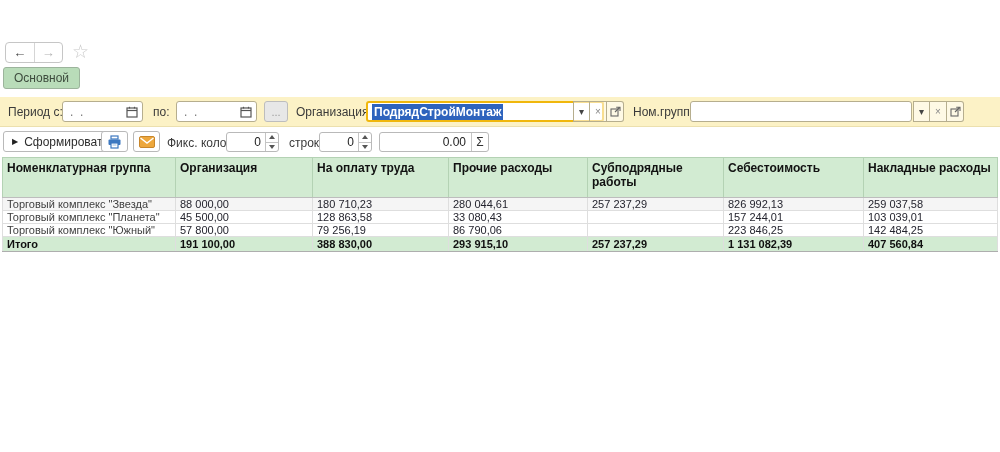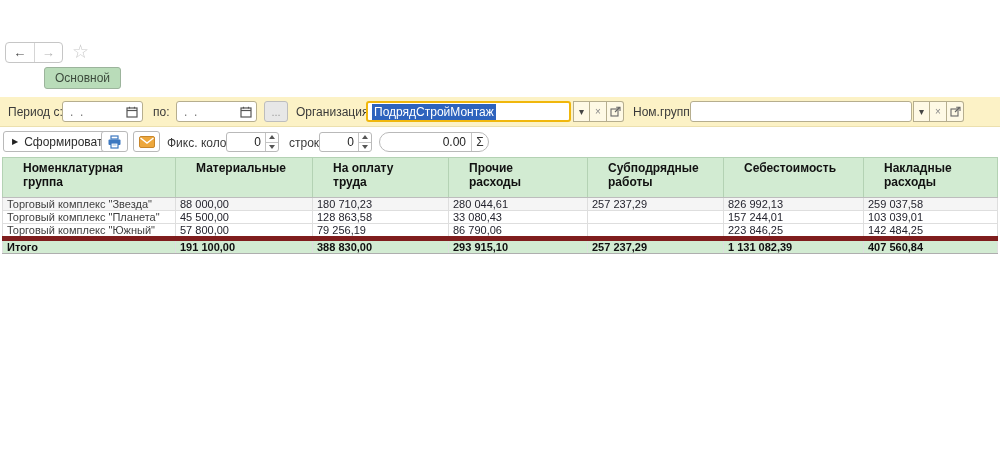--- a/index.html
+++ b/index.html
@@ -12,35 +12,35 @@
     border:1px solid #c6c6c6; border-radius:4px; background:#fff; display:flex; }
   .nav-btn { flex:1; display:flex; align-items:center; justify-content:center;
     font-size:13px; color:#444; cursor:default; }
   .nav-btn.back { border-right:1px solid #d5d5d5; }
   .nav-btn.fwd { color:#b3b3b3; }
   .star { position:absolute; left:72px; top:40px; font-size:19px; color:#c9c9c9; }
   .page-title { position:absolute; left:100px; top:44px; font-size:15px; color:#2a2a2a; }
 
   .main-tab { position:absolute; left:3px; top:67px; height:22px; padding:0 10px;
     background:#b9dcb9; border:1px solid #9cb49c; border-radius:3px;
-    font-size:12px; color:#3d4b3d; display:flex; align-items:center;margin-left:41px; }
+    font-size:12px; color:#3d4b3d; display:flex; align-items:center; }
 
   
   .filter-bar { position:absolute; left:0; top:97px; width:1000px; height:30px;
     background:#fcf2c6; border-bottom:1px solid #ece0ae; }
   .filter-bar .lbl { position:absolute; top:8px; font-size:12px; color:#3a3a3a; }
   .field { position:absolute; top:4px; height:21px; background:#fff;
     border:1px solid #b6ae8e; border-radius:3px; display:flex; align-items:center; }
   .date-field input { border:0; outline:0; width:54px; height:100%; padding-left:7px;
     font-size:12px; color:#777; background:transparent; font-family:inherit; }
   .date-field .cal { margin-left:auto; margin-right:4px; display:flex; }
   .btn-more { position:absolute; left:264px; top:4px; width:24px; height:21px;
     background:#e7e7e7; border:1px solid #bdbdbd; border-radius:3px;
     font-size:11px; color:#9a9a9a; display:flex; align-items:center; justify-content:center; }
-  .org-field { left:366px; width:205px; border:2px solid #f0b70c; }
+  .org-field { left:366px; width:238px; border:2px solid #f0b70c;font-weight:bold; }
   .org-field .sel { margin-left:4px; background:#2e63bd; color:#fff; font-size:12px;
     padding:1px 2px; white-space:nowrap; }
   .nom-field { left:690px; width:222px; }
   .fld-btn { position:absolute; top:4px; width:17px; height:21px;
     border:1px solid #b6ae8e; border-left:none; background:rgba(255,255,255,0.55);
     display:flex; align-items:center; justify-content:center;
     font-size:10px; color:#444; }
   .fld-btn.first { border-left:1px solid #b6ae8e; }
   .fld-btn.last { border-radius:0 3px 3px 0; }
 
@@ -55,38 +55,38 @@
   .icon-btn { width:27px; }
   .spin { position:absolute; top:4px; width:53px; height:20px; background:#fff;
     border:1px solid #b9b9b9; border-radius:3px; display:flex; }
   .spin .val { flex:1; font-size:12px; color:#222; text-align:right; padding:2px 4px 0 0; }
   .spin .arrows { width:13px; border-left:1px solid #c4c4c4; display:flex; flex-direction:column; }
   .spin .arrows span { flex:1; display:flex; align-items:center; justify-content:center; }
   .spin .arrows span:first-child { border-bottom:1px solid #c4c4c4; }
   .tri-up { width:0; height:0; border-left:3px solid transparent; border-right:3px solid transparent; border-bottom:4px solid #555; }
   .tri-dn { width:0; height:0; border-left:3px solid transparent; border-right:3px solid transparent; border-top:4px solid #555; }
   .sum-field { position:absolute; left:379px; top:4px; width:110px; height:20px;
-    background:#fff; border:1px solid #b9b9b9; border-radius:10px; display:flex; }
+    background:#fff; border:1px solid #b9b9b9; border-radius:3px; display:flex; }
   .sum-field .val { flex:1; text-align:right; font-size:12px; color:#222; padding:2px 5px 0 0; }
   .sum-field .sigma { width:17px; border-left:1px solid #c4c4c4; display:flex;
     align-items:center; justify-content:center; font-size:12px; color:#333; }
 
   
   .report { position:absolute; left:2px; top:157px; }
   table { border-collapse:collapse; table-layout:fixed; width:995px; }
   th { background:#d2ebd2; border:1px solid #b4d2b4; border-bottom:1px solid #bdbdbd;
     font-size:12px; color:#111; text-align:left; vertical-align:top;
-    padding:3px 20px; height:40px; font-weight:bold; }
+    padding:3px 4px; height:40px; font-weight:bold; }
   td { font-size:11px; border:1px solid #dedede; padding:0 4px; height:13px;
     line-height:12px; overflow:hidden; white-space:nowrap; }
   td.name { color:#3f3f3f; }
   td.num { text-align:left; color:#24242e; }
   tr.row-first td { background:#f5f5f5; }
   tr.total td { background:#d2ebd2; font-weight:bold; color:#101010;
-    border-top:5px solid #7f1d1d; border-bottom:1px solid #aeaeae; height:15px; }
+    border-top:1px solid #7f1d1d; border-bottom:1px solid #aeaeae; height:15px; }
   table { border:1px solid #b9b9b9; }
 
   svg { display:block; }
 </style>
 </head>
 <body>
 
 <div class="screen">
 
   <div class="nav-group">
@@ -230,21 +230,21 @@
           <col style="width:137px">
           <col style="width:136px">
         <col style="width:139px">
           <col style="width:136px">
           <col style="width:140px">
         <col style="width:134px">
       </colgroup>
       <thead>
         <tr>
           <th>Номенклатурная группа</th>
-          <th>Материальные</th>
+          <th>Организация</th>
           <th>На оплату труда</th>
           <th>Прочие расходы</th>
           <th>Субподрядные работы</th>
           <th>Себестоимость</th>
           <th>Накладные расходы</th>
         </tr>
       </thead>
       <tbody>
         <tr class="row-first">
           <td class="name">Торговый комплекс "Звезда"</td>

